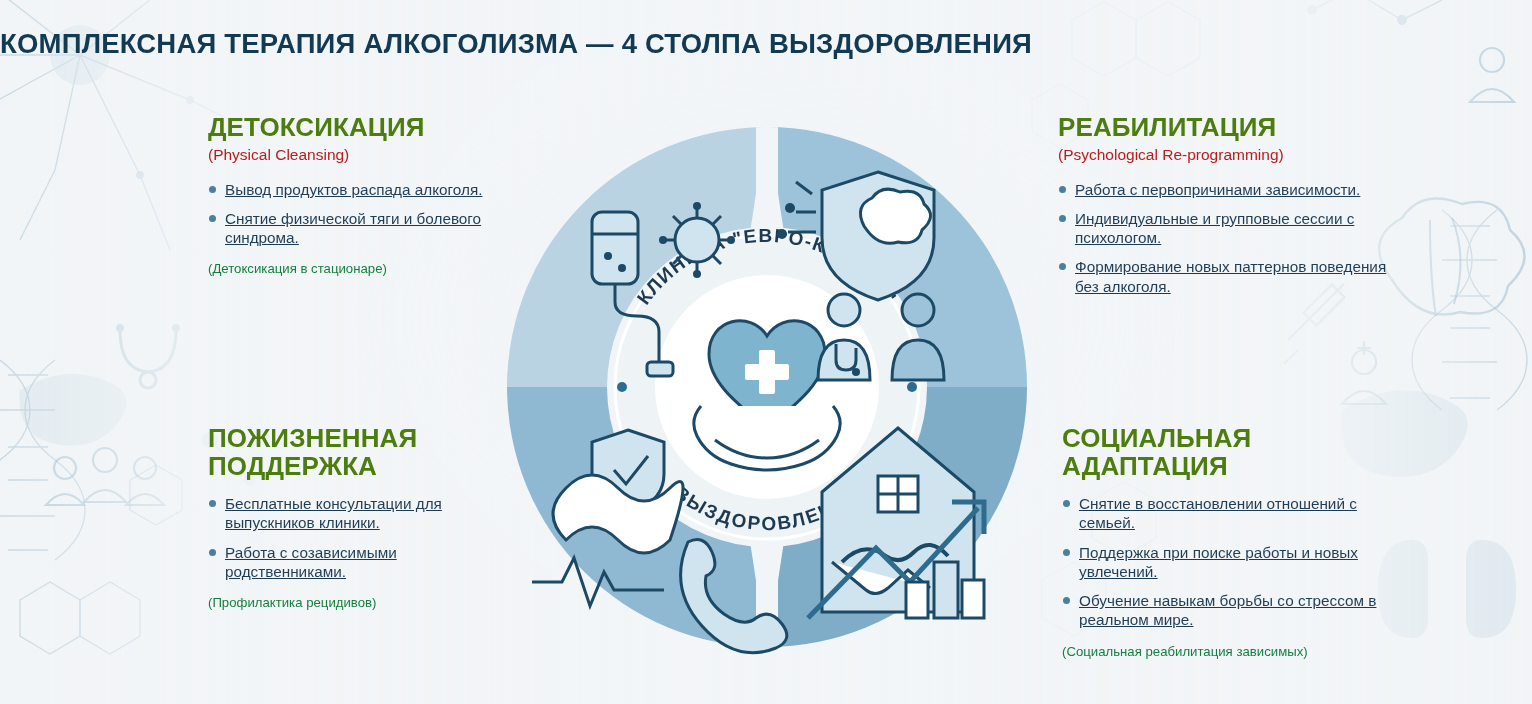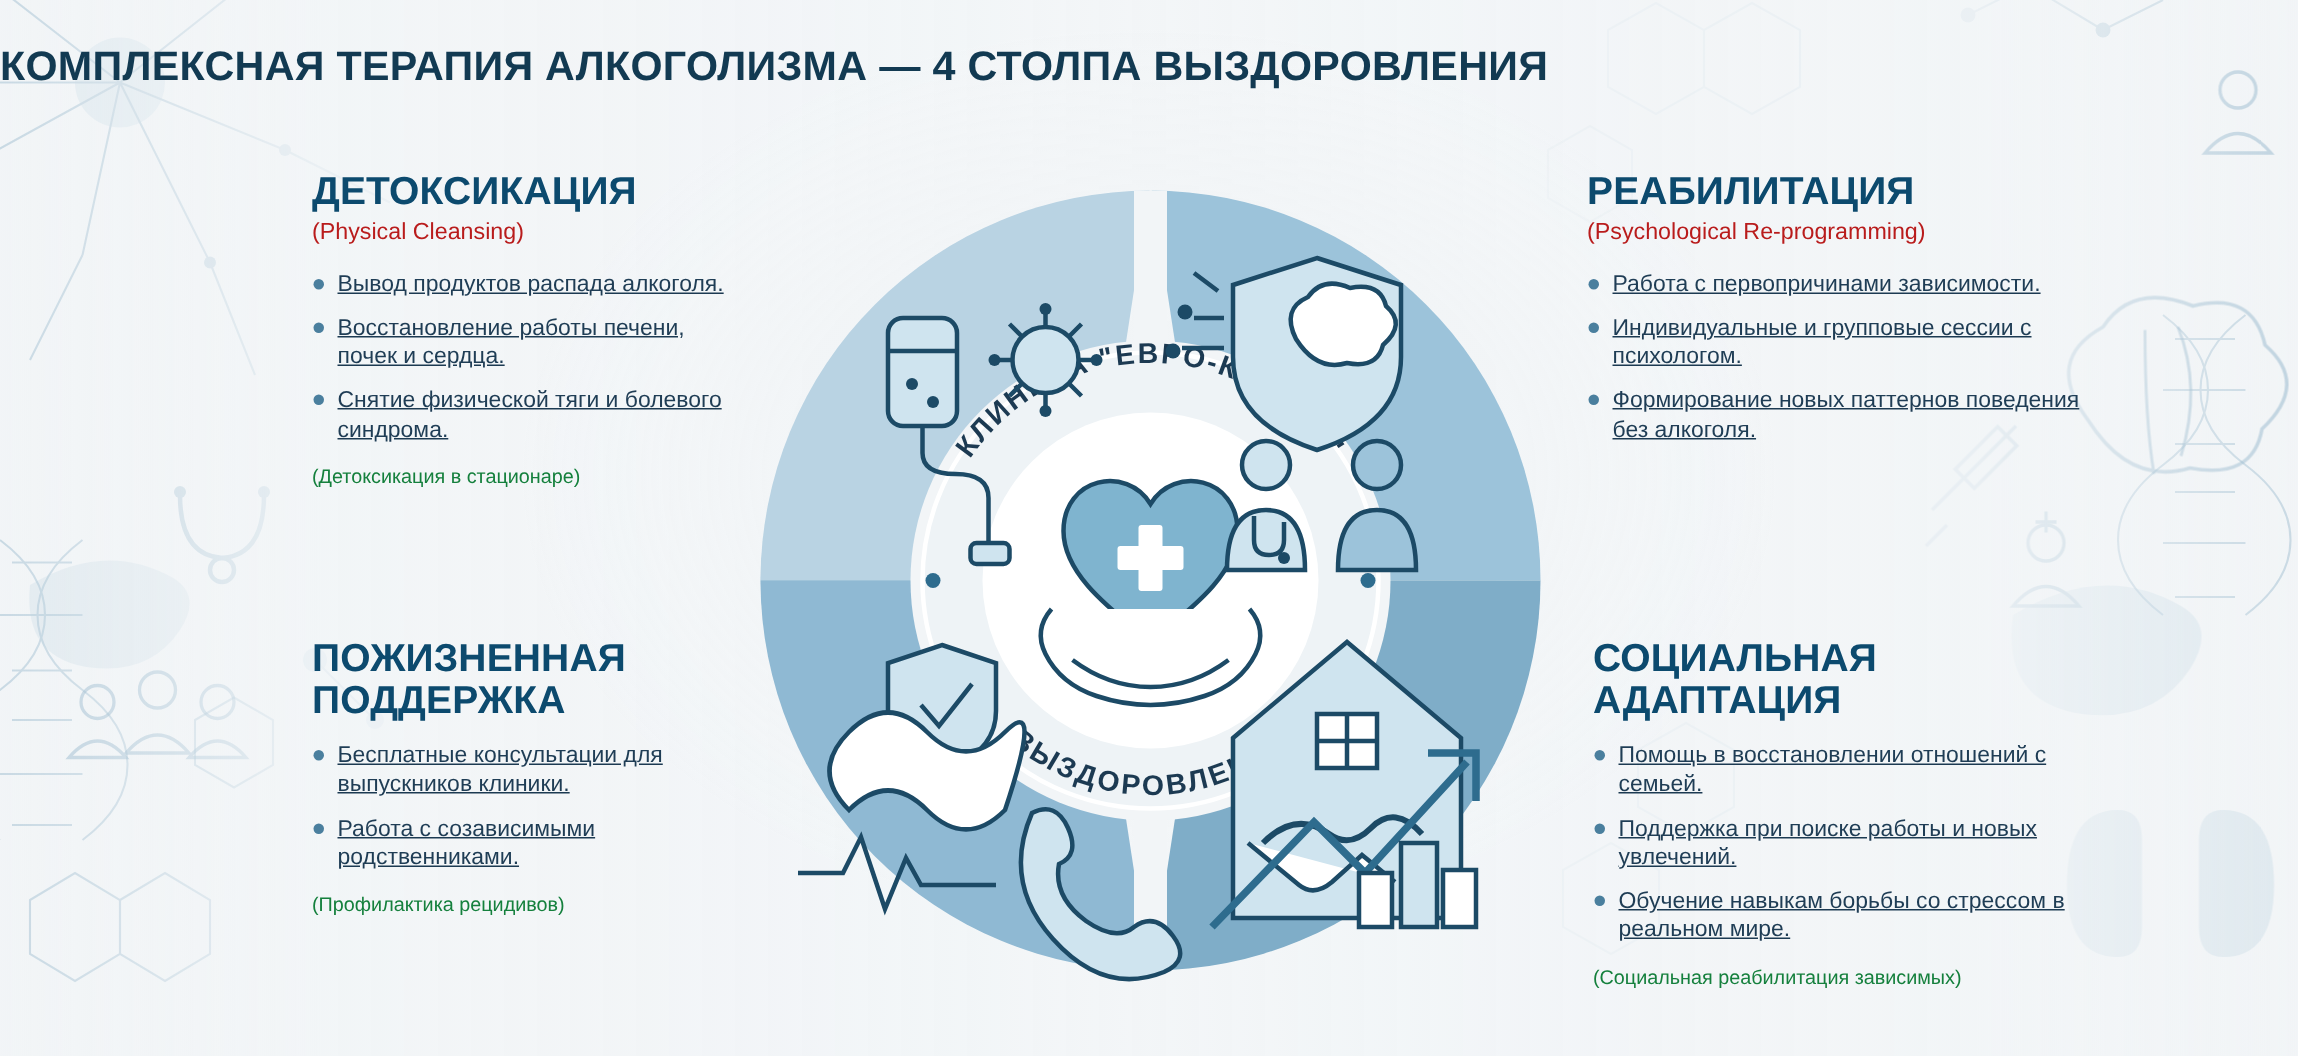--- a/index.html
+++ b/index.html
@@ -40,21 +40,21 @@
   }
   .center-wrap svg{display:block;}
 
   
   .block{position:absolute;z-index:5;}
   .block h2{
     margin:0;
     font-size:26px;
     line-height:1.06;
     font-weight:bold;
-    color:#0c4a6e;
+    color:#4d7c0f;
     text-transform:uppercase;
     letter-spacing:0.1px;
   }
   .block .sub{
     margin:4px 0 0 0;
     font-size:15.5px;
     color:#b91c1c;
   }
   .block ul{
     list-style:none;
@@ -286,21 +286,20 @@
     <rect x="160" y="158" width="22" height="38" fill="#ffffff"></rect>
   </g>
 </svg>
 </div>
 
 <div class="block tl">
   <h2>ДЕТОКСИКАЦИЯ</h2>
   <p class="sub">(Physical Cleansing)</p>
   <ul class="list-indent">
     <li>Вывод продуктов распада алкоголя.</li>
-    <li>Восстановление работы печени, почек и сердца.</li>
     <li>Снятие физической тяги и болевого синдрома.</li>
   </ul>
   <p class="note">(Детоксикация в стационаре)</p>
 </div>
 
 <div class="block tr">
   <h2>РЕАБИЛИТАЦИЯ</h2>
   <p class="sub">(Psychological Re-programming)</p>
   <ul class="list-indent">
     <li>Работа с первопричинами зависимости.</li>
@@ -314,18 +313,18 @@
   <ul class="list-indent">
     <li>Бесплатные консультации для выпускников клиники.</li>
     <li>Работа с созависимыми родственниками.</li>
   </ul>
   <p class="note">(Профилактика рецидивов)</p>
 </div>
 
 <div class="block br">
   <h2>СОЦИАЛЬНАЯ АДАПТАЦИЯ</h2>
   <ul class="list-indent">
-    <li>Помощь в восстановлении отношений с семьей.</li>
+    <li>Снятие в восстановлении отношений с семьей.</li>
     <li>Поддержка при поиске работы и новых увлечений.</li>
     <li>Обучение навыкам борьбы со стрессом в реальном мире.</li>
   </ul>
   <p class="note">(Социальная реабилитация зависимых)</p>
 </div>
 
 </body></html>

